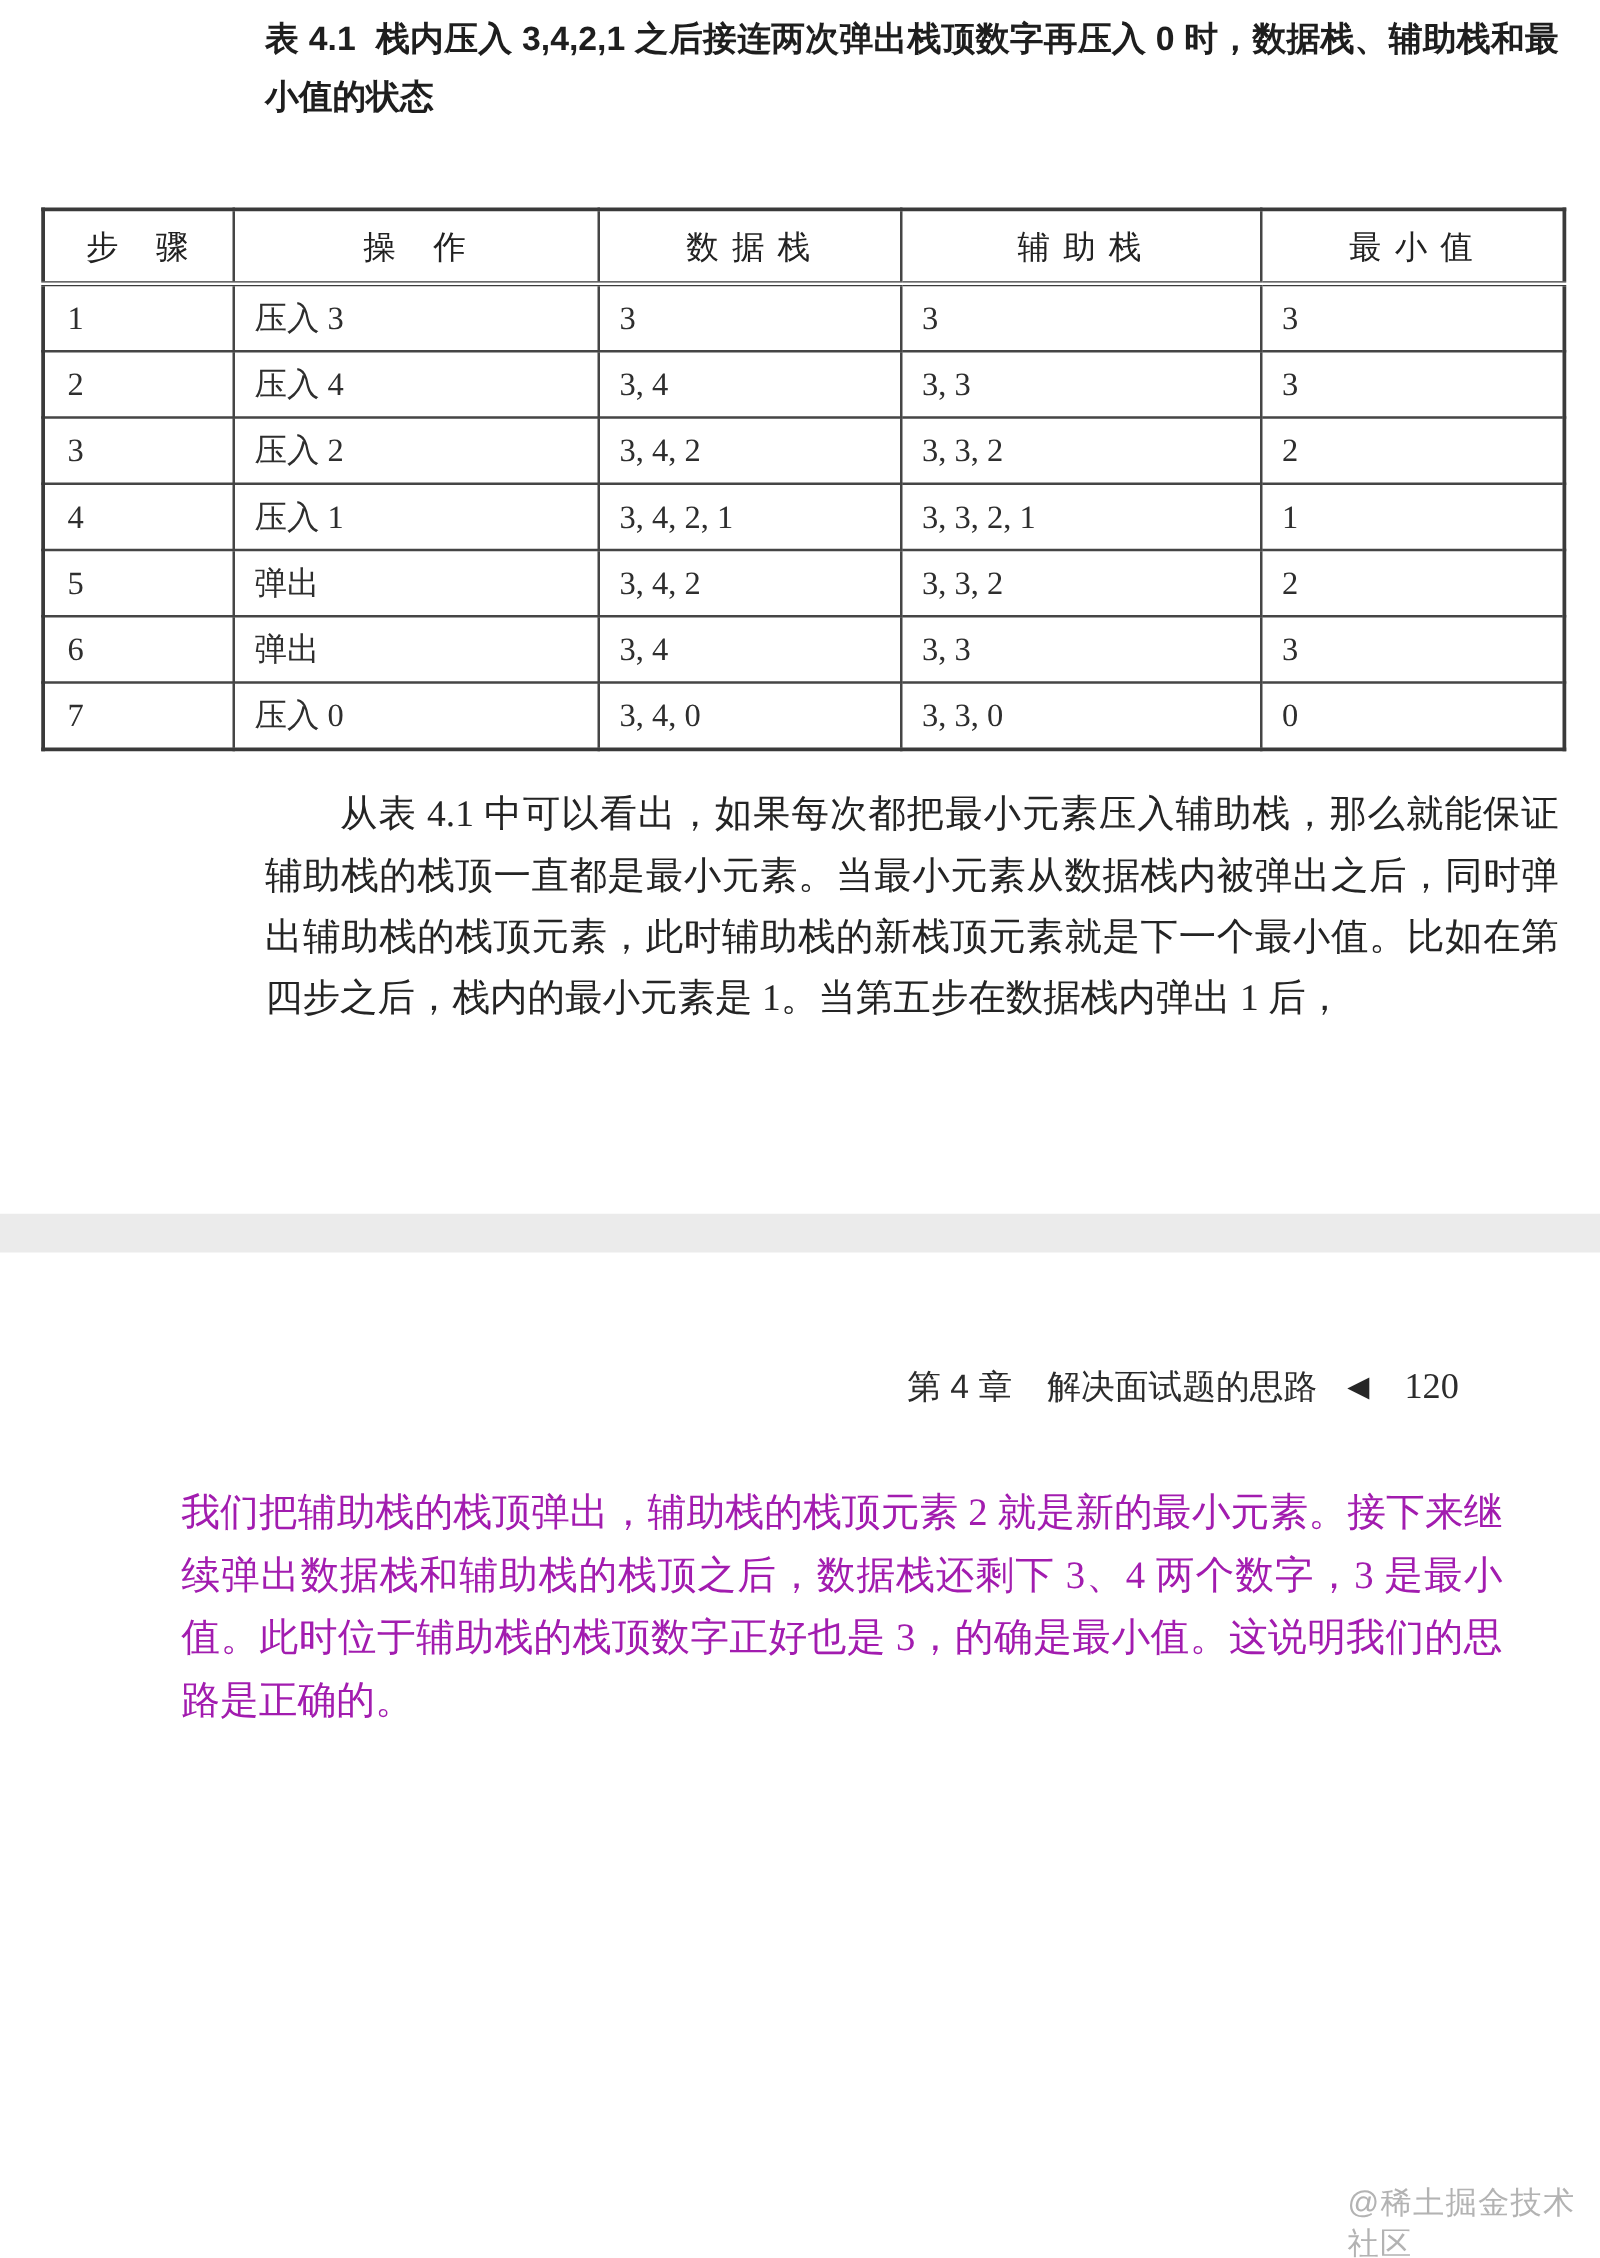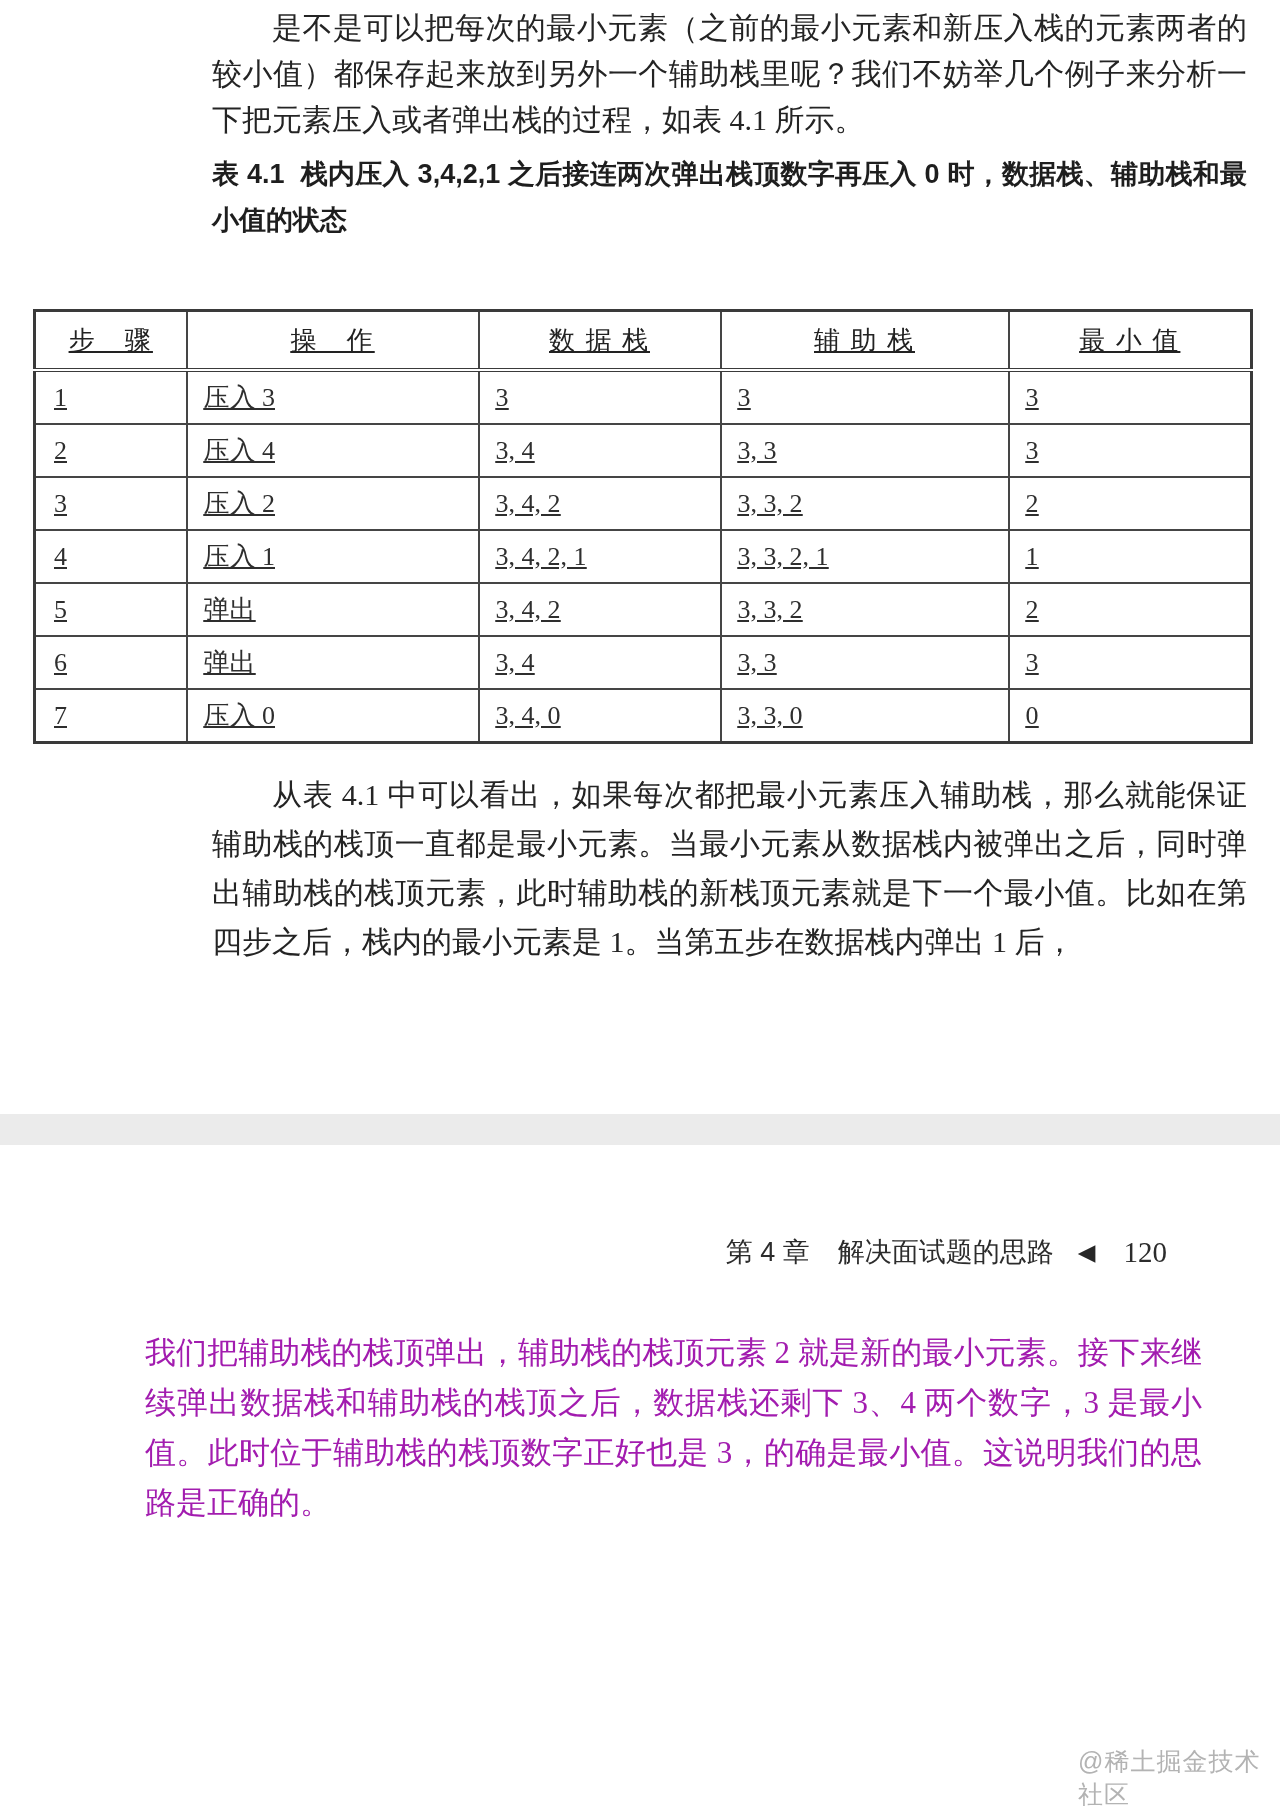--- a/index.html
+++ b/index.html
@@ -38,21 +38,20 @@
   table.min-stack {
     margin:66px 0 0 33px;
     width:1217px;
     border-collapse:collapse;
     table-layout:fixed;
     font-size:26px;
     color:#2e2e2e;
   }
   table.min-stack, table.min-stack th, table.min-stack td {
     border:2px solid #454545;
-    text-decoration:underline;
   }
   table.min-stack { border:3px solid #3a3a3a; }
   table.min-stack thead th {
     height:54px;
     font-weight:normal;
     text-align:center;
     letter-spacing:2px;
     border-bottom:4px double #3a3a3a;
     color:#222;
   }
@@ -106,21 +105,20 @@
     color:#b3b3b3;
     letter-spacing:1px;
   }
 </style>
 </head>
 <body>
 
 <div class="page">
 
   <div class="text-col">
-    <p class="body-par" id="par-intro">是不是可以把每次的最小元素（之前的最小元素和新压入栈的元素两者的较小值）都保存起来放到另外一个辅助栈里呢？我们不妨举几个例子来分析一下把元素压入或者弹出栈的过程，如表 4.1 所示。</p>
 
   </div>
 
   <div class="caption">
     <span class="cap-label">表 4.1</span><span>栈内压入 3,4,2,1 之后接连两次弹出栈顶数字再压入 0 时，数据栈、辅助栈和最小值的状态</span>
   </div>
 
   <table class="min-stack">
     <colgroup>
         <col style="width: 152px;">

